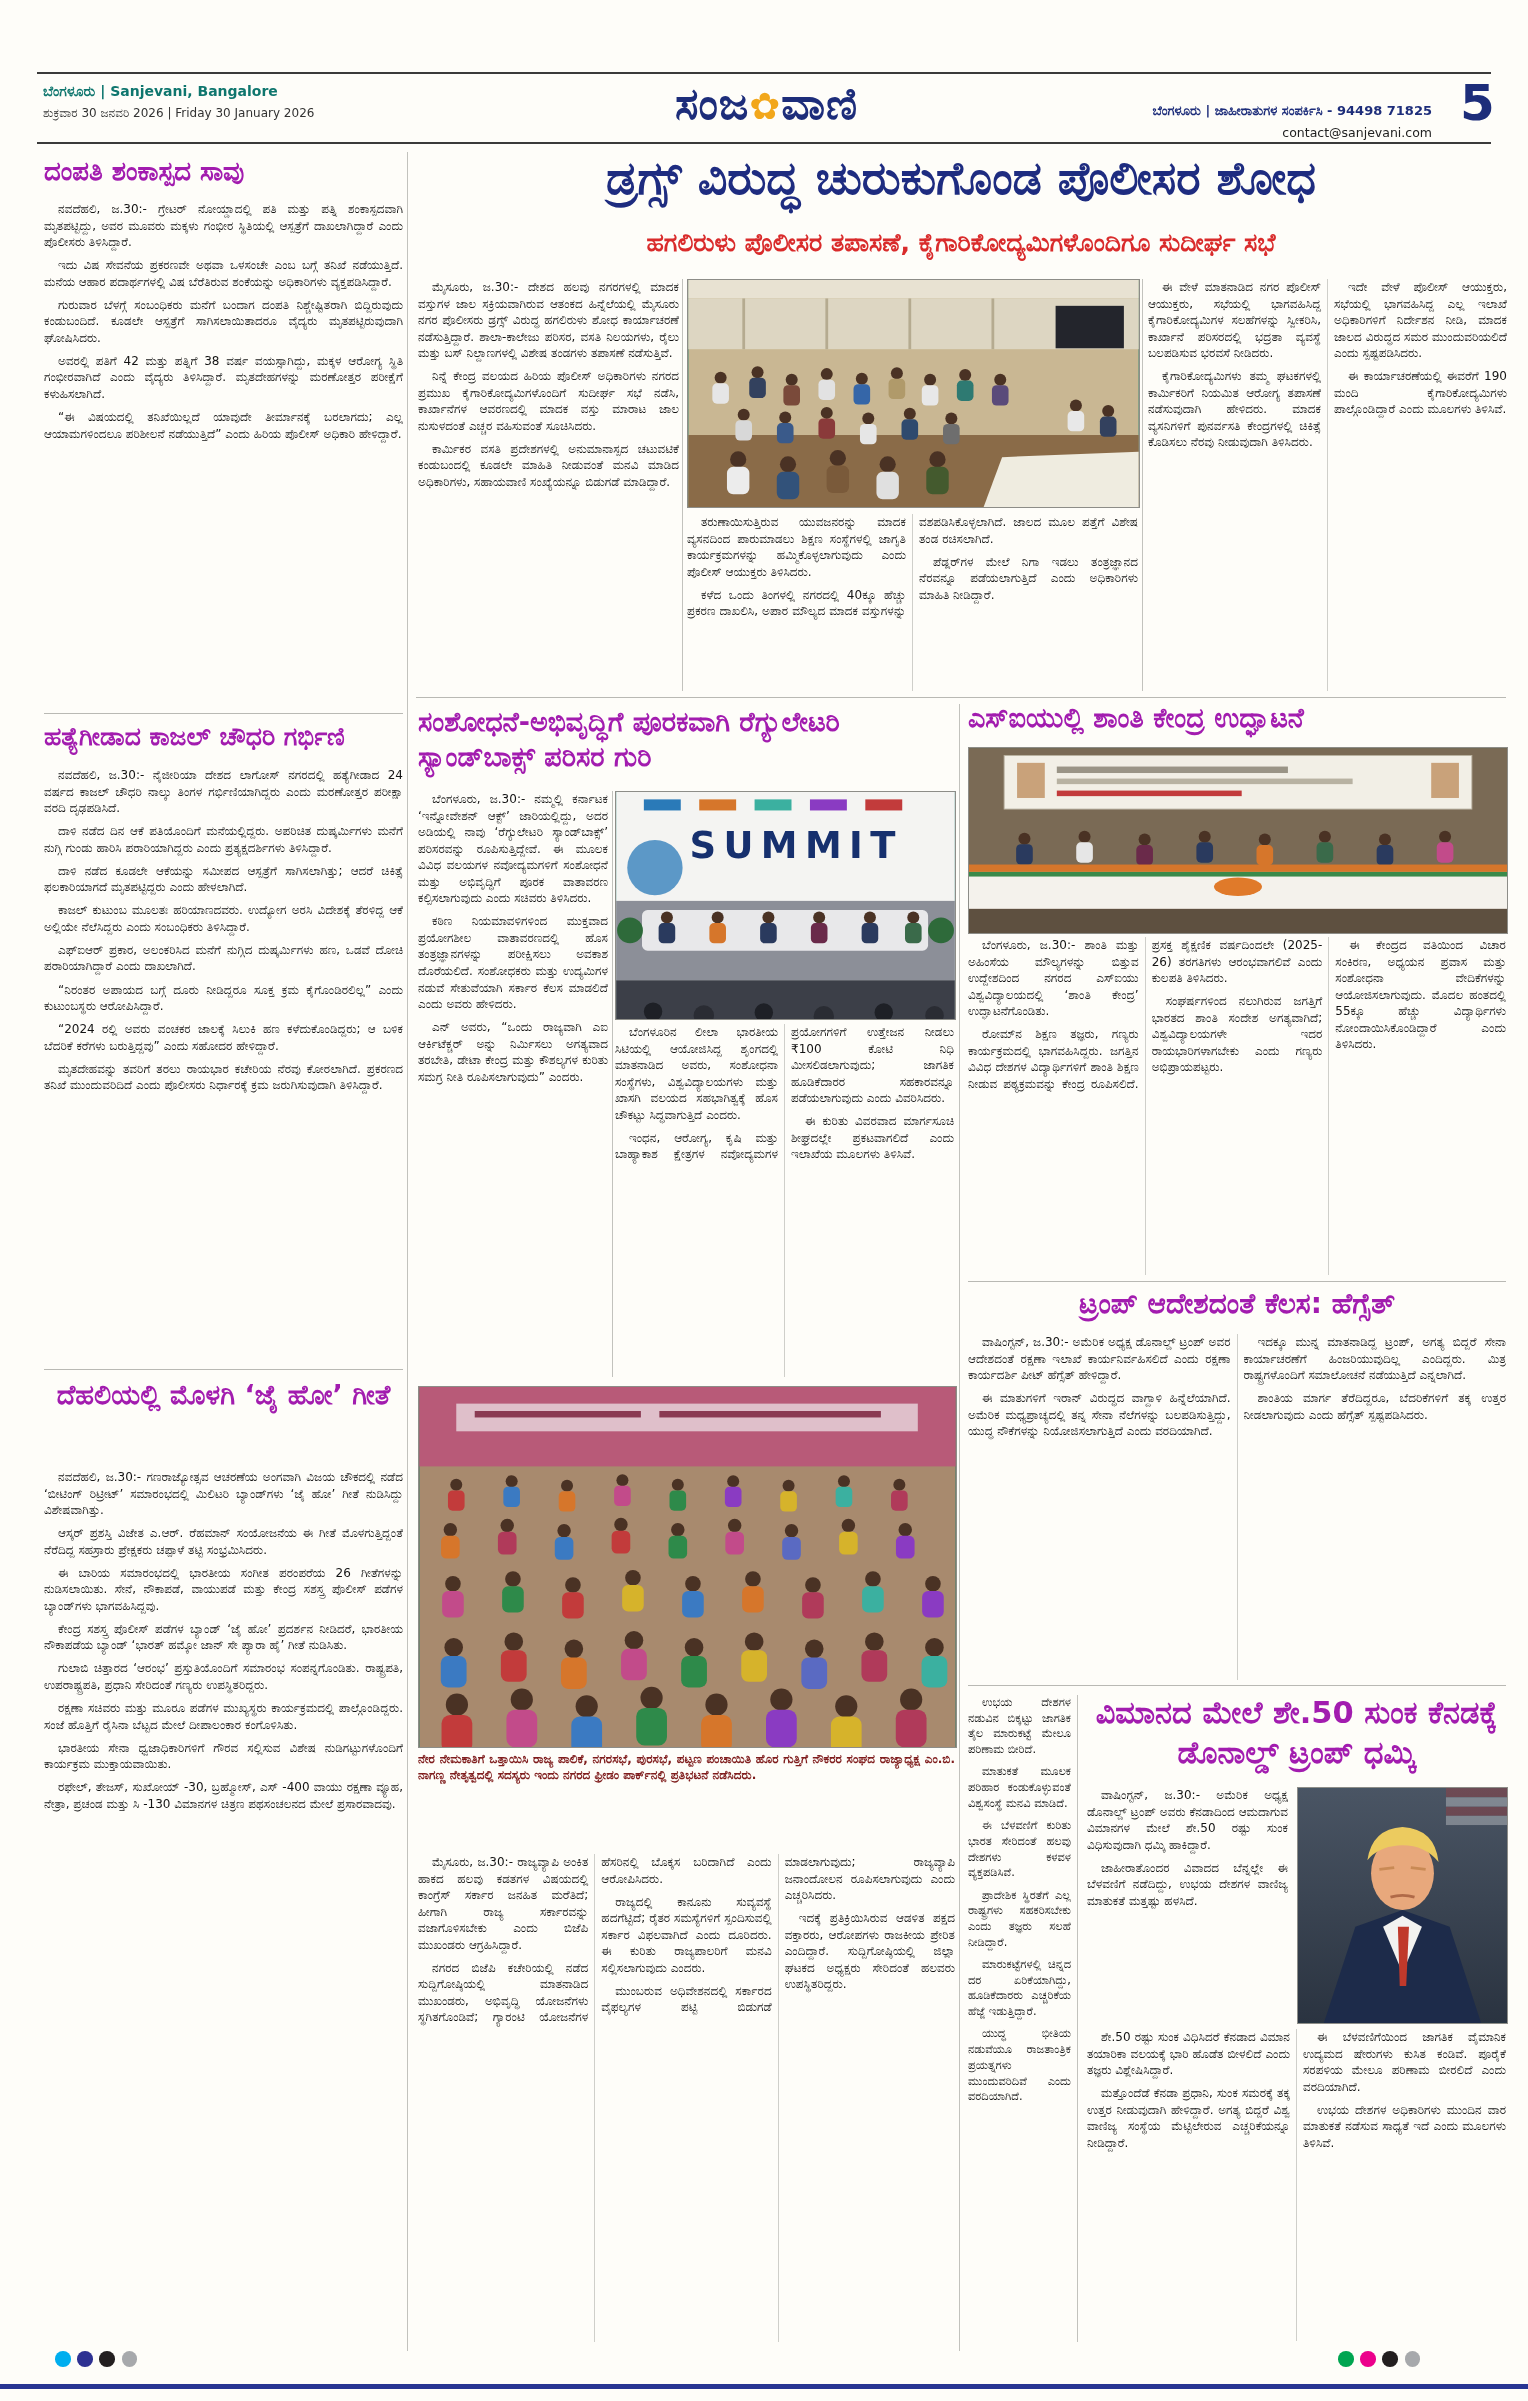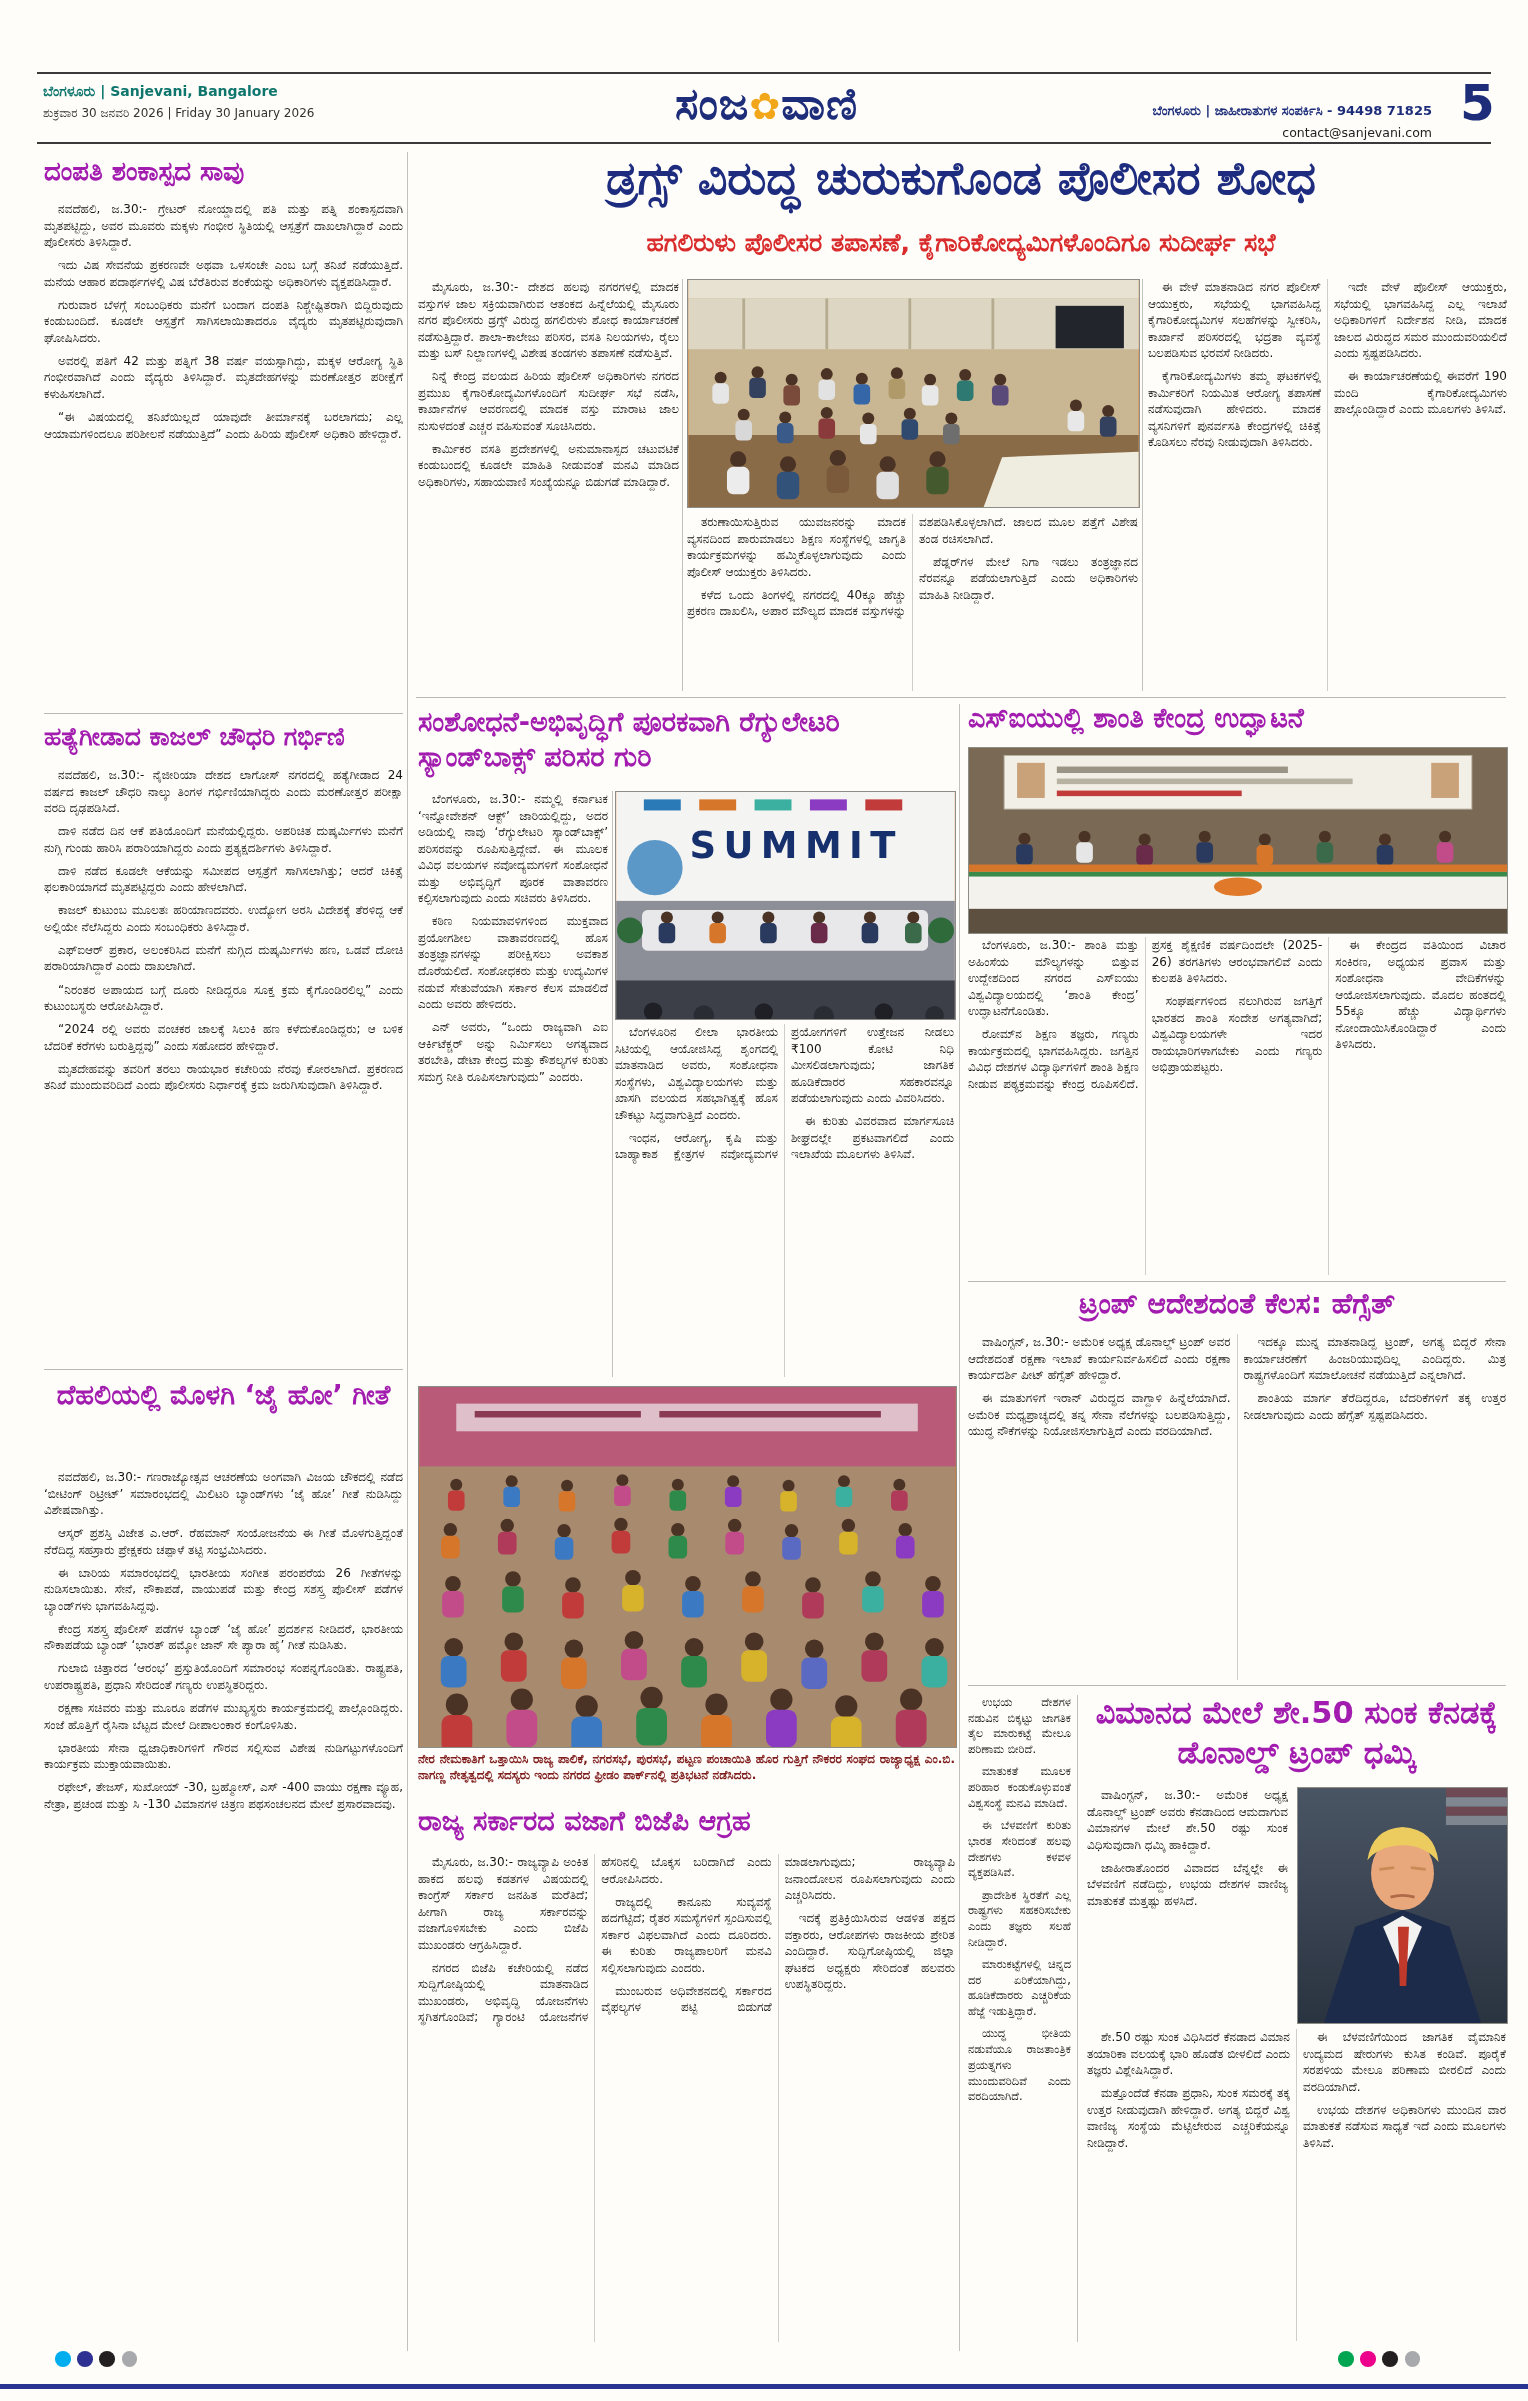--- a/index.html
+++ b/index.html
@@ -9,21 +9,21 @@
   .hline{position:absolute;height:1.8px;background:#3a3a3a;}
   .thinline{position:absolute;height:0.9px;background:#b9b9b4;}
   .vline{position:absolute;width:0.9px;background:#c2c2bd;}
   .body-text{font-size:12px;line-height:1.38;text-align:justify;overflow:hidden;color:#141414;}
   .body-text p{margin:0 0 6.5px;text-indent:14px;}
   .small-text{font-size:11.4px;}
   .cols2{column-count:2;column-gap:13px;column-rule:0.9px solid #cfcfca;}
   .cols3{column-count:3;column-gap:13px;column-rule:0.9px solid #cfcfca;}
   .art-title{font-weight:bold;color:#a21caf;line-height:1.15;}
   .center{text-align:center;}
-  .photo{position:absolute;border:0.9px solid #8d8d88;background:#f97316;overflow:hidden;}
+  .photo{position:absolute;border:0.9px solid #8d8d88;background:#0f766e;overflow:hidden;}
   .photo svg{display:block;}
   .caption{font-size:12px;font-weight:bold;line-height:1.3;text-align:justify;color:#7f1d1d;overflow:hidden;}
   .masthead{font-weight:bold;letter-spacing:0.9px;}
   .dots{position:absolute;display:flex;gap:6.5px;}
   .dot{width:15.7px;height:15.7px;border-radius:50%;}
 </style>
 </head>
 <body>
 
 <div class="page">
@@ -364,21 +364,20 @@
           <use href="#prs" x="174" y="200" color="#d6762b"></use>
           <use href="#prs" x="212" y="197" color="#8a3bc2"></use>
           <use href="#prs" x="250" y="201" color="#d6b32b"></use>
           <use href="#prs" x="288" y="197" color="#b03a5a"></use>
       </g>
     </svg>
   </div>
 
   <div class="abs caption" style="left:418px;top:1752px;width:537px;height:48px;">ನೇರ ನೇಮಕಾತಿಗೆ ಒತ್ತಾಯಿಸಿ ರಾಜ್ಯ ಪಾಲಿಕೆ, ನಗರಸಭೆ, ಪುರಸಭೆ, ಪಟ್ಟಣ ಪಂಚಾಯಿತಿ ಹೊರ ಗುತ್ತಿಗೆ ನೌಕರರ ಸಂಘದ ರಾಜ್ಯಾಧ್ಯಕ್ಷ ಎಂ.ಬಿ. ನಾಗಣ್ಣ ನೇತೃತ್ವದಲ್ಲಿ ಸದಸ್ಯರು ಇಂದು ನಗರದ ಫ್ರೀಡಂ ಪಾರ್ಕ್‌ನಲ್ಲಿ ಪ್ರತಿಭಟನೆ ನಡೆಸಿದರು.</div>
 
-  <div class="abs art-title" style="left:418px;top:1805px;width:537px;font-size:27px;">ರಾಜ್ಯ ಸರ್ಕಾರದ ವಜಾಗೆ ಬಿಜೆಪಿ ಆಗ್ರಹ</div>
   <div class="abs body-text cols3" style="left:418px;top:1854px;width:537px;height:488px;">
       <p>ಮೈಸೂರು, ಜ.30:- ರಾಜ್ಯವ್ಯಾಪಿ ಅಂಕಿತ ಹಾಕದ ಹಲವು ಕಡತಗಳ ವಿಷಯದಲ್ಲಿ ಕಾಂಗ್ರೆಸ್ ಸರ್ಕಾರ ಜನಹಿತ ಮರೆತಿದೆ; ಹೀಗಾಗಿ ರಾಜ್ಯ ಸರ್ಕಾರವನ್ನು ವಜಾಗೊಳಿಸಬೇಕು ಎಂದು ಬಿಜೆಪಿ ಮುಖಂಡರು ಆಗ್ರಹಿಸಿದ್ದಾರೆ.</p>
       <p>ನಗರದ ಬಿಜೆಪಿ ಕಚೇರಿಯಲ್ಲಿ ನಡೆದ ಸುದ್ದಿಗೋಷ್ಠಿಯಲ್ಲಿ ಮಾತನಾಡಿದ ಮುಖಂಡರು, ಅಭಿವೃದ್ಧಿ ಯೋಜನೆಗಳು ಸ್ಥಗಿತಗೊಂಡಿವೆ; ಗ್ಯಾರಂಟಿ ಯೋಜನೆಗಳ ಹೆಸರಿನಲ್ಲಿ ಬೊಕ್ಕಸ ಬರಿದಾಗಿದೆ ಎಂದು ಆರೋಪಿಸಿದರು.</p>
       <p>ರಾಜ್ಯದಲ್ಲಿ ಕಾನೂನು ಸುವ್ಯವಸ್ಥೆ ಹದಗೆಟ್ಟಿದೆ; ರೈತರ ಸಮಸ್ಯೆಗಳಿಗೆ ಸ್ಪಂದಿಸುವಲ್ಲಿ ಸರ್ಕಾರ ವಿಫಲವಾಗಿದೆ ಎಂದು ದೂರಿದರು. ಈ ಕುರಿತು ರಾಜ್ಯಪಾಲರಿಗೆ ಮನವಿ ಸಲ್ಲಿಸಲಾಗುವುದು ಎಂದರು.</p>
       <p>ಮುಂಬರುವ ಅಧಿವೇಶನದಲ್ಲಿ ಸರ್ಕಾರದ ವೈಫಲ್ಯಗಳ ಪಟ್ಟಿ ಬಿಡುಗಡೆ ಮಾಡಲಾಗುವುದು; ರಾಜ್ಯವ್ಯಾಪಿ ಜನಾಂದೋಲನ ರೂಪಿಸಲಾಗುವುದು ಎಂದು ಎಚ್ಚರಿಸಿದರು.</p>
       <p>ಇದಕ್ಕೆ ಪ್ರತಿಕ್ರಿಯಿಸಿರುವ ಆಡಳಿತ ಪಕ್ಷದ ವಕ್ತಾರರು, ಆರೋಪಗಳು ರಾಜಕೀಯ ಪ್ರೇರಿತ ಎಂದಿದ್ದಾರೆ. ಸುದ್ದಿಗೋಷ್ಠಿಯಲ್ಲಿ ಜಿಲ್ಲಾ ಘಟಕದ ಅಧ್ಯಕ್ಷರು ಸೇರಿದಂತೆ ಹಲವರು ಉಪಸ್ಥಿತರಿದ್ದರು.</p>
     </div>
 
   <div class="dots" style="left:55px;top:2351px;">
     <div class="dot" style="background-color: rgb(0, 174, 239);"></div>

